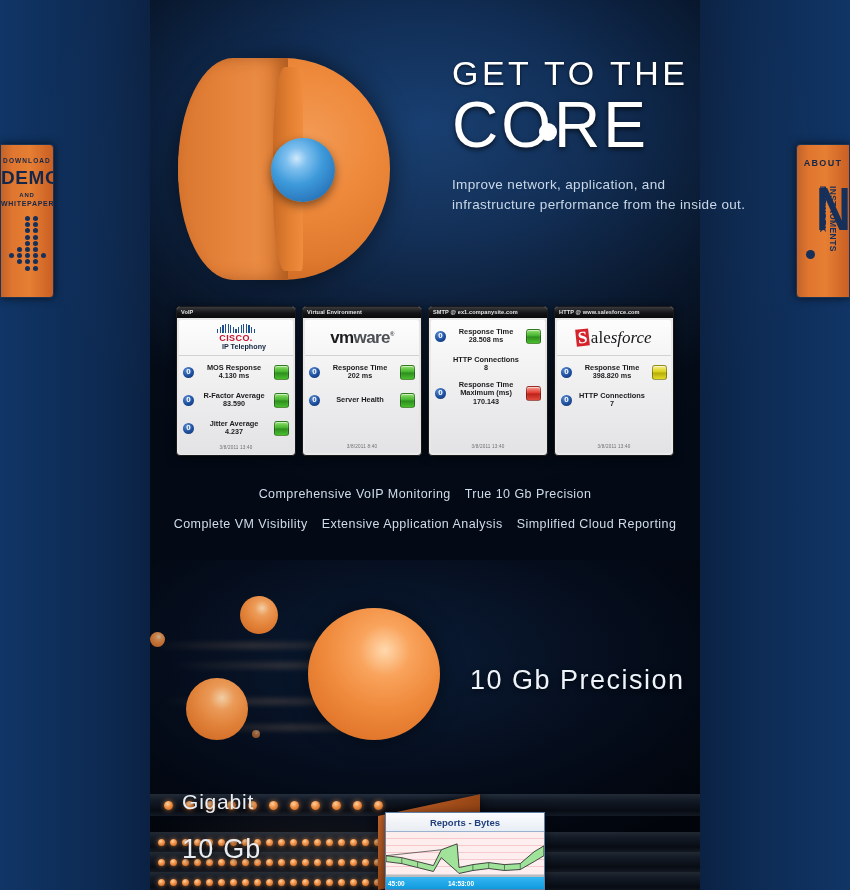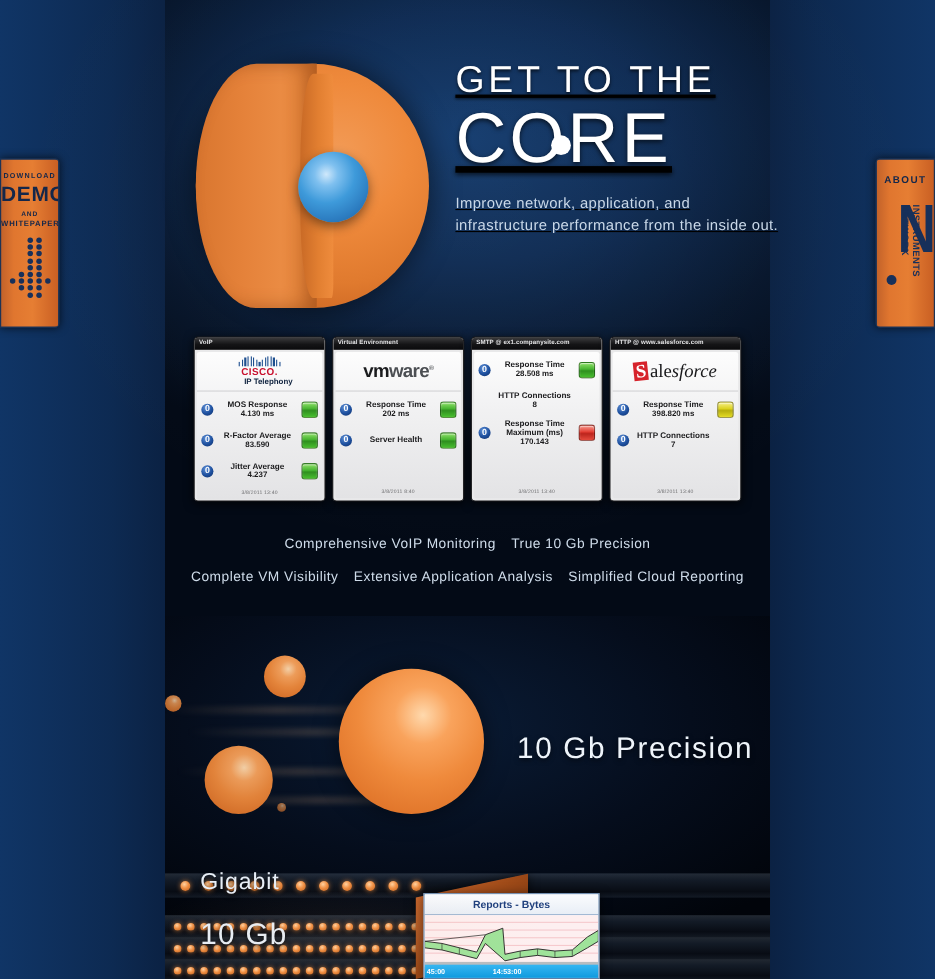--- a/index.html
+++ b/index.html
@@ -127,21 +127,21 @@
     border-radius: 40% 6% 6% 40%;
   }
   .core-ball {
     position: absolute; left: 44%; top: 36%; width: 30%; height: 29%;
     border-radius: 50%;
     background: radial-gradient(circle at 40% 32%, #cfe8fb 0%, #7fc0ef 18%, #3e9ada 45%, #2c7cc0 72%, #1f5f97 100%);
     box-shadow: 0 4px 10px rgba(0,0,0,0.45);
   }
 
   
-  .hero-text { position: absolute; left: 414px; top: 56px; width: 300px; text-decoration: underline; }
+  .hero-text { position: absolute; left: 452px; top: 56px; width: 300px; }
   .hl-1 {
     color: #ffffff; font-size: 34px; letter-spacing: 3.5px; font-weight: 300;
     line-height: 1; text-shadow: 0 1px 3px rgba(0,0,0,0.7);
   }
   .hl-2-row { position: relative; margin-top: 3px; height: 66px; }
   .hl-2 {
     color: #ffffff; font-size: 64px; letter-spacing: 3px; font-weight: 300;
     line-height: 1; text-shadow: 0 2px 5px rgba(0,0,0,0.7);
   }
   .hl-dot {

